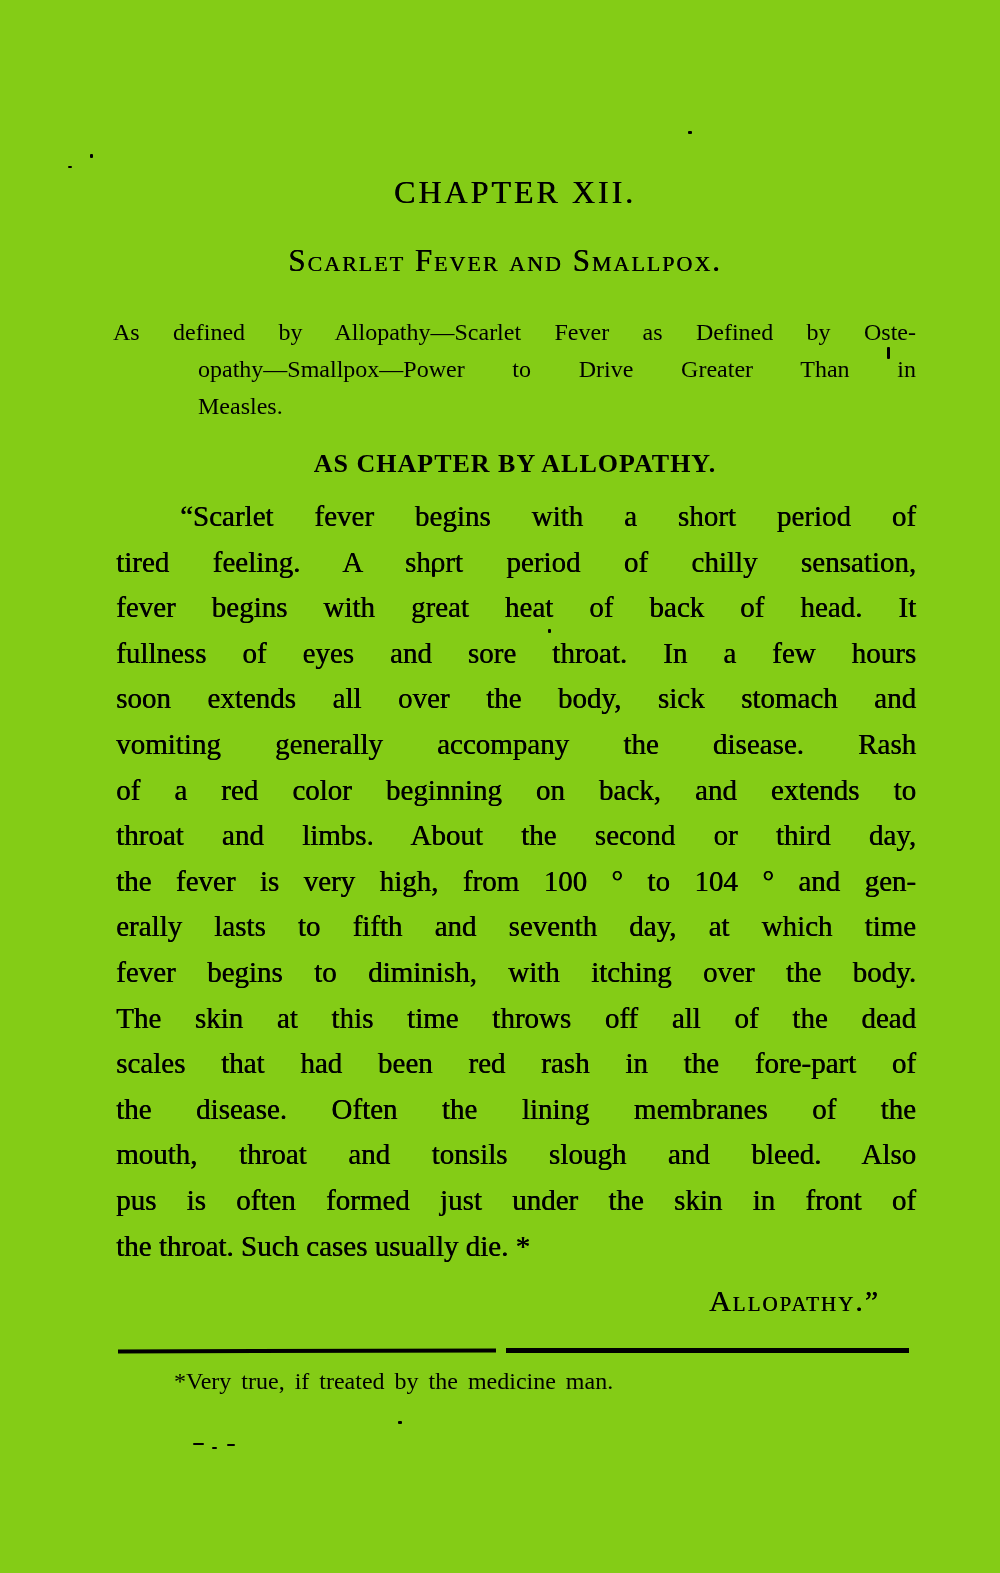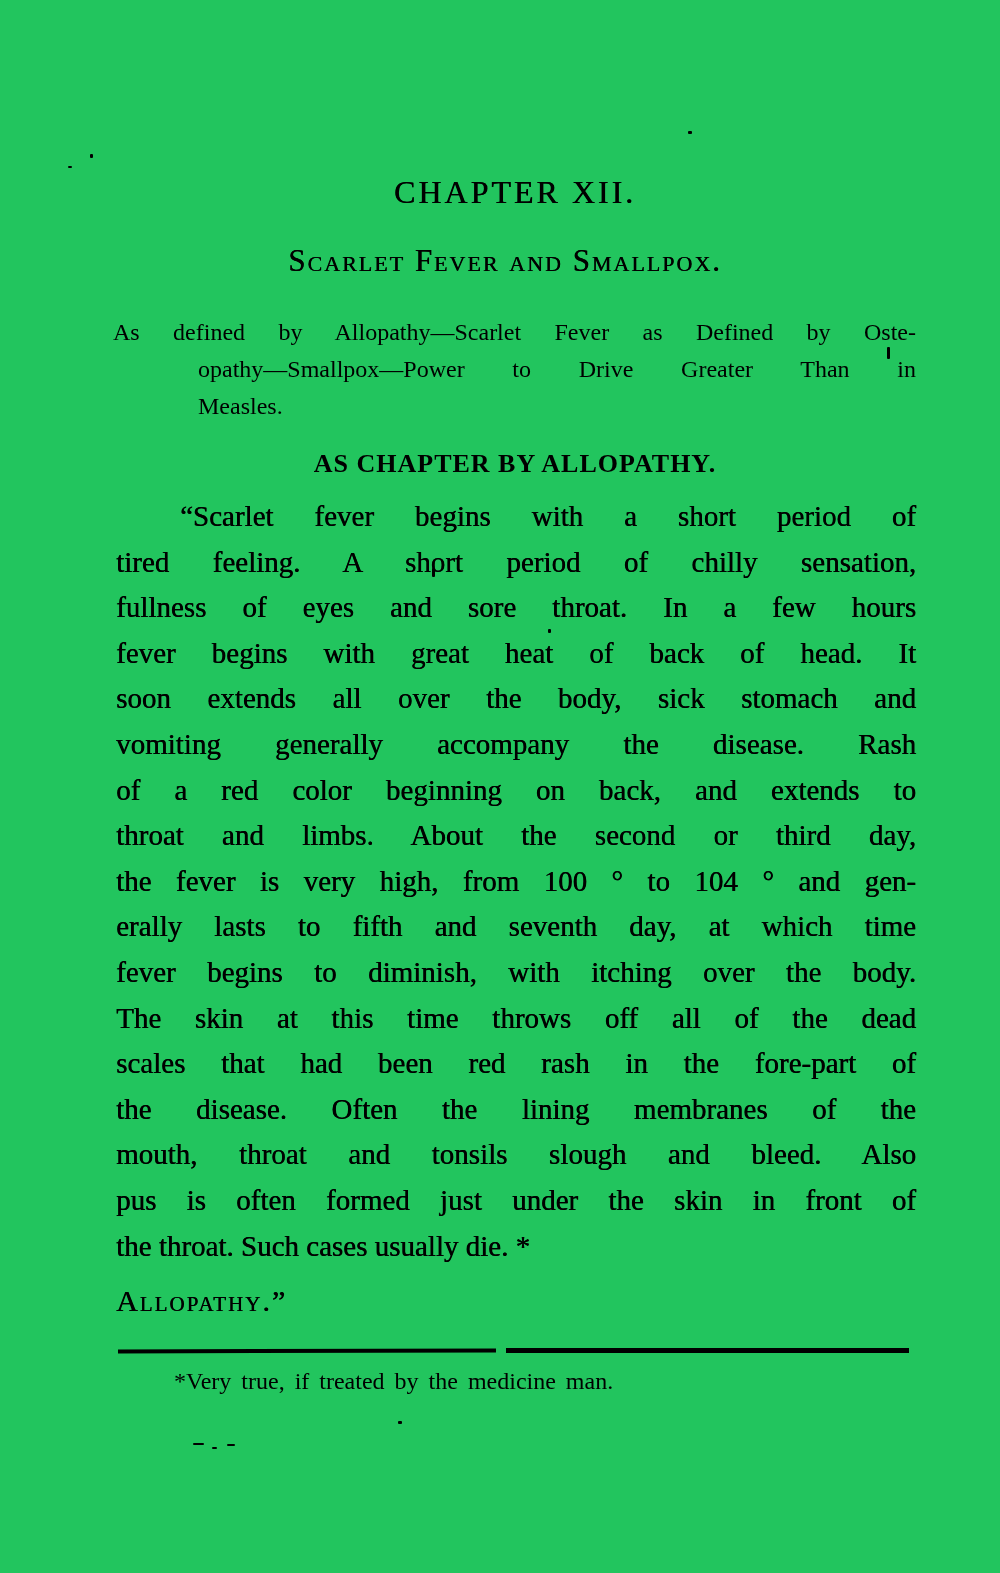--- a/index.html
+++ b/index.html
@@ -4,21 +4,21 @@
 <style>
   html, body {
     margin: 0;
     padding: 0;
     background: #ffffff;
   }
   .page {
     position: relative;
     width: 1000px;
     height: 1573px;
-    background: #22c55e;
+    background: #84cc16;
     color: #000000;
     font-family: "Liberation Serif", "DejaVu Serif", serif;
     overflow: hidden;
   }
   .inked {
     text-shadow: 0.45px 0.3px 0 #000;
   }
   .chapter-title {
     position: absolute;
     top: 174px;
@@ -83,20 +83,21 @@
   .bline-last {
     text-align: left;
     text-align-last: left;
     -moz-text-align-last: left;
   }
   .attribution {
     position: absolute;
     top: 1284px;
     left: 116px;
     width: 764px;
+    text-align: right;
     font-variant: small-caps;
     font-size: 30px;
     letter-spacing: 2px;
   }
   .rule {
     position: absolute;
     background: #000;
   }
   .rule-left {
     top: 1349px;
@@ -139,22 +140,22 @@
     <div class="jline">As defined by Allopathy—Scarlet Fever as Defined by Oste-</div>
     <div class="jline syn-cont">opathy—Smallpox—Power to Drive Greater Than in</div>
     <div class="syn-cont">Measles.</div>
   </div>
 
   <div class="section-heading">AS CHAPTER BY ALLOPATHY.</div>
 
   <div class="body-text inked">
     <div class="jline bline-first">“Scarlet fever begins with a short period of</div>
     <div class="jline">tired feeling.  A short period of chilly sensation,</div>
+    <div class="jline">fever begins with great heat of back of head.  It</div>
     <div class="jline">fullness of eyes and sore throat.  In a few hours</div>
-    <div class="jline">fever begins with great heat of back of head.  It</div>
     <div class="jline">soon extends all over the body, sick stomach and</div>
     <div class="jline">vomiting generally accompany the disease.  Rash</div>
     <div class="jline">of a red color beginning on back, and extends to</div>
     <div class="jline">throat and limbs.  About the second or third day,</div>
     <div class="jline">the fever is very high, from 100 ° to 104 ° and gen-</div>
     <div class="jline">erally lasts to fifth and seventh day, at which time</div>
     <div class="jline">fever begins to diminish, with itching over the body.</div>
     <div class="jline">The skin at this time throws off all of the dead</div>
     <div class="jline">scales that had been red rash in the fore-part of</div>
     <div class="jline">the disease.  Often the lining membranes of the</div>

